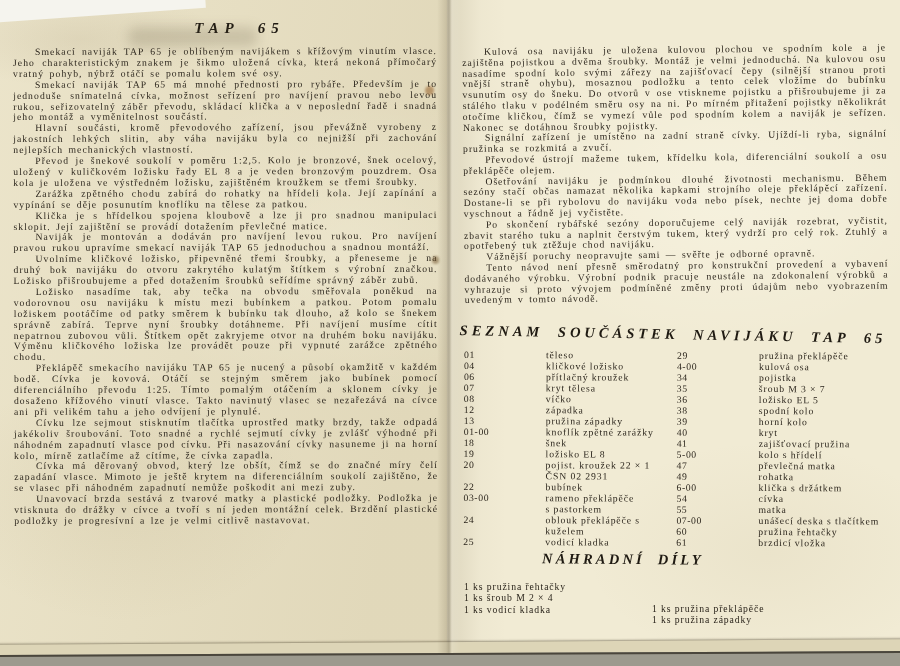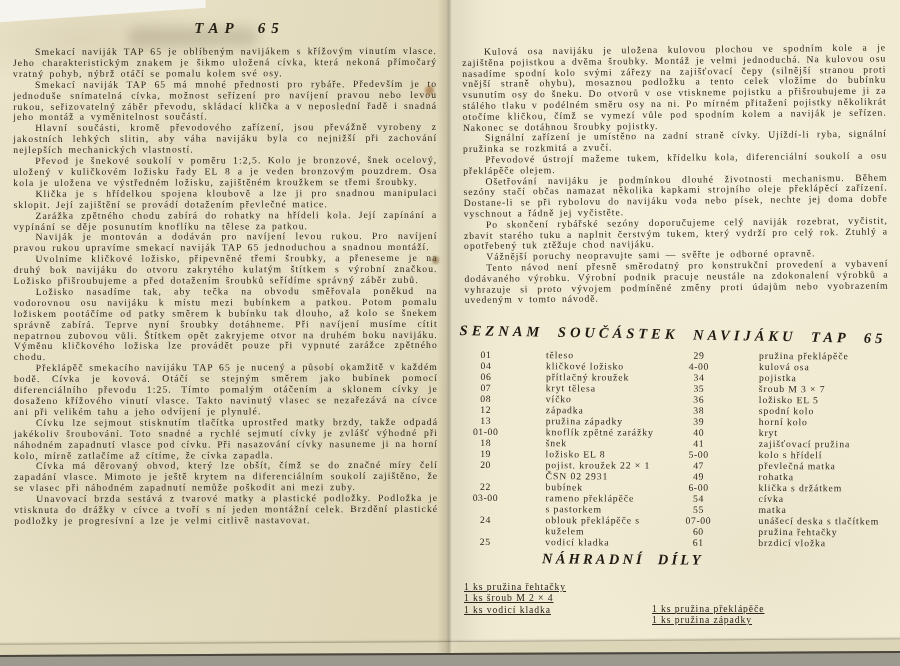--- a/index.html
+++ b/index.html
@@ -55,27 +55,27 @@
     color:var(--ink-dark,#1f1a12);
   }
   .parts-heading{top:326px;left:0;right:6px;text-align:center;letter-spacing:4px;word-spacing:7px;transform:rotate(1.1deg);}
   .spares-heading{top:551px;left:95px;letter-spacing:3.2px;word-spacing:6px;transform:rotate(0.5deg);}
 
   .parts{position:absolute;top:349px;left:17px;right:4px;display:flex;transform:rotate(0.2deg);transform-origin:left top;}
   .parts .col{display:block;}
   .parts .col-a{width:213px;flex:0 0 auto;}
   .parts .col-b{flex:1 1 auto;}
   .part-row{display:flex;font-size:9.7px;line-height:11px;color:var(--ink,#2b251c);}
-  .part-num{flex:0 0 44px;text-align:center;margin-right:7px;letter-spacing:0.6px;}
+  .part-num{flex:0 0 44px;text-align:left;margin-right:7px;letter-spacing:0.6px;}
   .part-name{flex:1;letter-spacing:0.9px;white-space:pre-line;margin-left:31px;}
 
   .spares{position:absolute;top:581px;left:17px;right:4px;display:flex;}
   .spares .col-a{width:188px;flex:0 0 auto;}
   .spares .col-b{flex:1 1 auto;margin-top:22px;}
-  .spare-row{font-size:9.7px;line-height:11.4px;letter-spacing:0.9px;color:var(--ink,#2b251c);text-decoration:underline;}
+  .spare-row{font-size:9.7px;line-height:11.4px;letter-spacing:0.9px;color:var(--ink,#2b251c);}
 
   
   .bed-corner{position:absolute;left:-30px;top:-18px;width:235px;height:34px;background:#f5f4ee;transform:rotate(-4deg);z-index:4;}
   .print-bleed{position:absolute;left:128px;top:27px;width:130px;height:20px;background:rgba(90,80,55,0.20);filter:blur(6px);border-radius:9px;z-index:1;}
   .stain-1{position:absolute;left:425px;top:86px;width:9px;height:9px;border-radius:50%;background:rgba(150,95,40,0.55);filter:blur(1px);z-index:3;}
   .stain-2{position:absolute;left:432px;top:256px;width:7px;height:8px;border-radius:50%;background:rgba(110,80,40,0.5);filter:blur(1px);z-index:3;}
   .fold{position:absolute;left:437px;top:0;width:24px;height:653px;z-index:3;pointer-events:none;
     background:linear-gradient(90deg, transparent, rgba(80,65,40,0.16) 38%, rgba(60,50,30,0.26) 50%, rgba(255,255,255,0.12) 62%, transparent);}
   .back-sheet{position:absolute;left:-4px;top:642px;width:910px;height:12px;background:#ddd5b7;transform:rotate(-0.35deg);box-shadow:0 -1px 2px rgba(60,50,30,0.45);z-index:2;}
   .scan-bottom{position:absolute;left:-8px;top:653px;width:920px;height:22px;background:var(--scan-bed,#9c9a8e);border-top:2px solid #4a463c;transform:rotate(-0.25deg);z-index:5;}
@@ -91,23 +91,23 @@
     <div class="body-col">
 
         <p>Smekací naviják TAP 65 je oblíbeným navijákem s křížovým vinutím vlasce. Jeho charakteristickým znakem je šikmo uložená cívka, která nekoná přímočarý vratný pohyb, nýbrž otáčí se pomalu kolem své osy.</p>
 
         <p>Smekací naviják TAP 65 má mnohé přednosti pro rybáře. Především je to jednoduše snímatelná cívka, možnost seřízení pro navíjení pravou nebo levou rukou, seřizovatelný záběr převodu, skládací klička a v neposlední řadě i snadná jeho montáž a vyměnitelnost součástí.</p>
 
         <p>Hlavní součásti, kromě převodového zařízení, jsou převážně vyrobeny z jakostních lehkých slitin, aby váha navijáku byla co nejnižší při zachování nejlepších mechanických vlastností.</p>
 
         <p>Převod je šnekové soukolí v poměru 1:2,5. Kolo je bronzové, šnek ocelový, uložený v kuličkovém ložisku řady EL 8 a je veden bronzovým pouzdrem. Osa kola je uložena ve výstředném ložisku, zajištěném kroužkem se třemi šroubky.</p>
 
+        <p>Zarážka zpětného chodu zabírá do rohatky na hřídeli kola. Její zapínání a vypínání se děje posunutím knoflíku na tělese za patkou.</p>
+
         <p>Klička je s hřídelkou spojena kloubově a lze ji pro snadnou manipulaci sklopit. Její zajištění se provádí dotažením převlečné matice.</p>
-
-        <p>Zarážka zpětného chodu zabírá do rohatky na hřídeli kola. Její zapínání a vypínání se děje posunutím knoflíku na tělese za patkou.</p>
 
         <p>Naviják je montován a dodáván pro navíjení levou rukou. Pro navíjení pravou rukou upravíme smekací naviják TAP 65 jednoduchou a snadnou montáží.</p>
 
         <p>Uvolníme kličkové ložisko, připevněné třemi šroubky, a přeneseme je na druhý bok navijáku do otvoru zakrytého kulatým štítkem s výrobní značkou. Ložisko přišroubujeme a před dotažením šroubků seřídíme správný záběr zubů.</p>
 
         <p>Ložisko nasadíme tak, aby tečka na obvodu směřovala poněkud na vodorovnou osu navijáku k místu mezi bubínkem a patkou. Potom pomalu ložiskem pootáčíme od patky směrem k bubínku tak dlouho, až kolo se šnekem správně zabírá. Teprve nyní šroubky dotáhneme. Při navíjení musíme cítit nepatrnou zubovou vůli. Štítkem opět zakryjeme otvor na druhém boku navijáku. Výměnu kličkového ložiska lze provádět pouze při vypnuté zarážce zpětného chodu.</p>
 
         <p>Překlápěč smekacího navijáku TAP 65 je nucený a působí okamžitě v každém bodě. Cívka je kovová. Otáčí se stejným směrem jako bubínek pomocí diferenciálního převodu 1:25. Tímto pomalým otáčením a sklonem cívky je dosaženo křížového vinutí vlasce. Takto navinutý vlasec se nezařezává na cívce ani při velikém tahu a jeho odvíjení je plynulé.</p>
 
         <p>Cívku lze sejmout stisknutím tlačítka uprostřed matky brzdy, takže odpadá jakékoliv šroubování. Toto snadné a rychlé sejmutí cívky je zvlášť výhodné při náhodném zapadnutí vlasce pod cívku. Při nasazování cívky nasuneme ji na horní kolo, mírně zatlačíme až cítíme, že cívka zapadla.</p>

